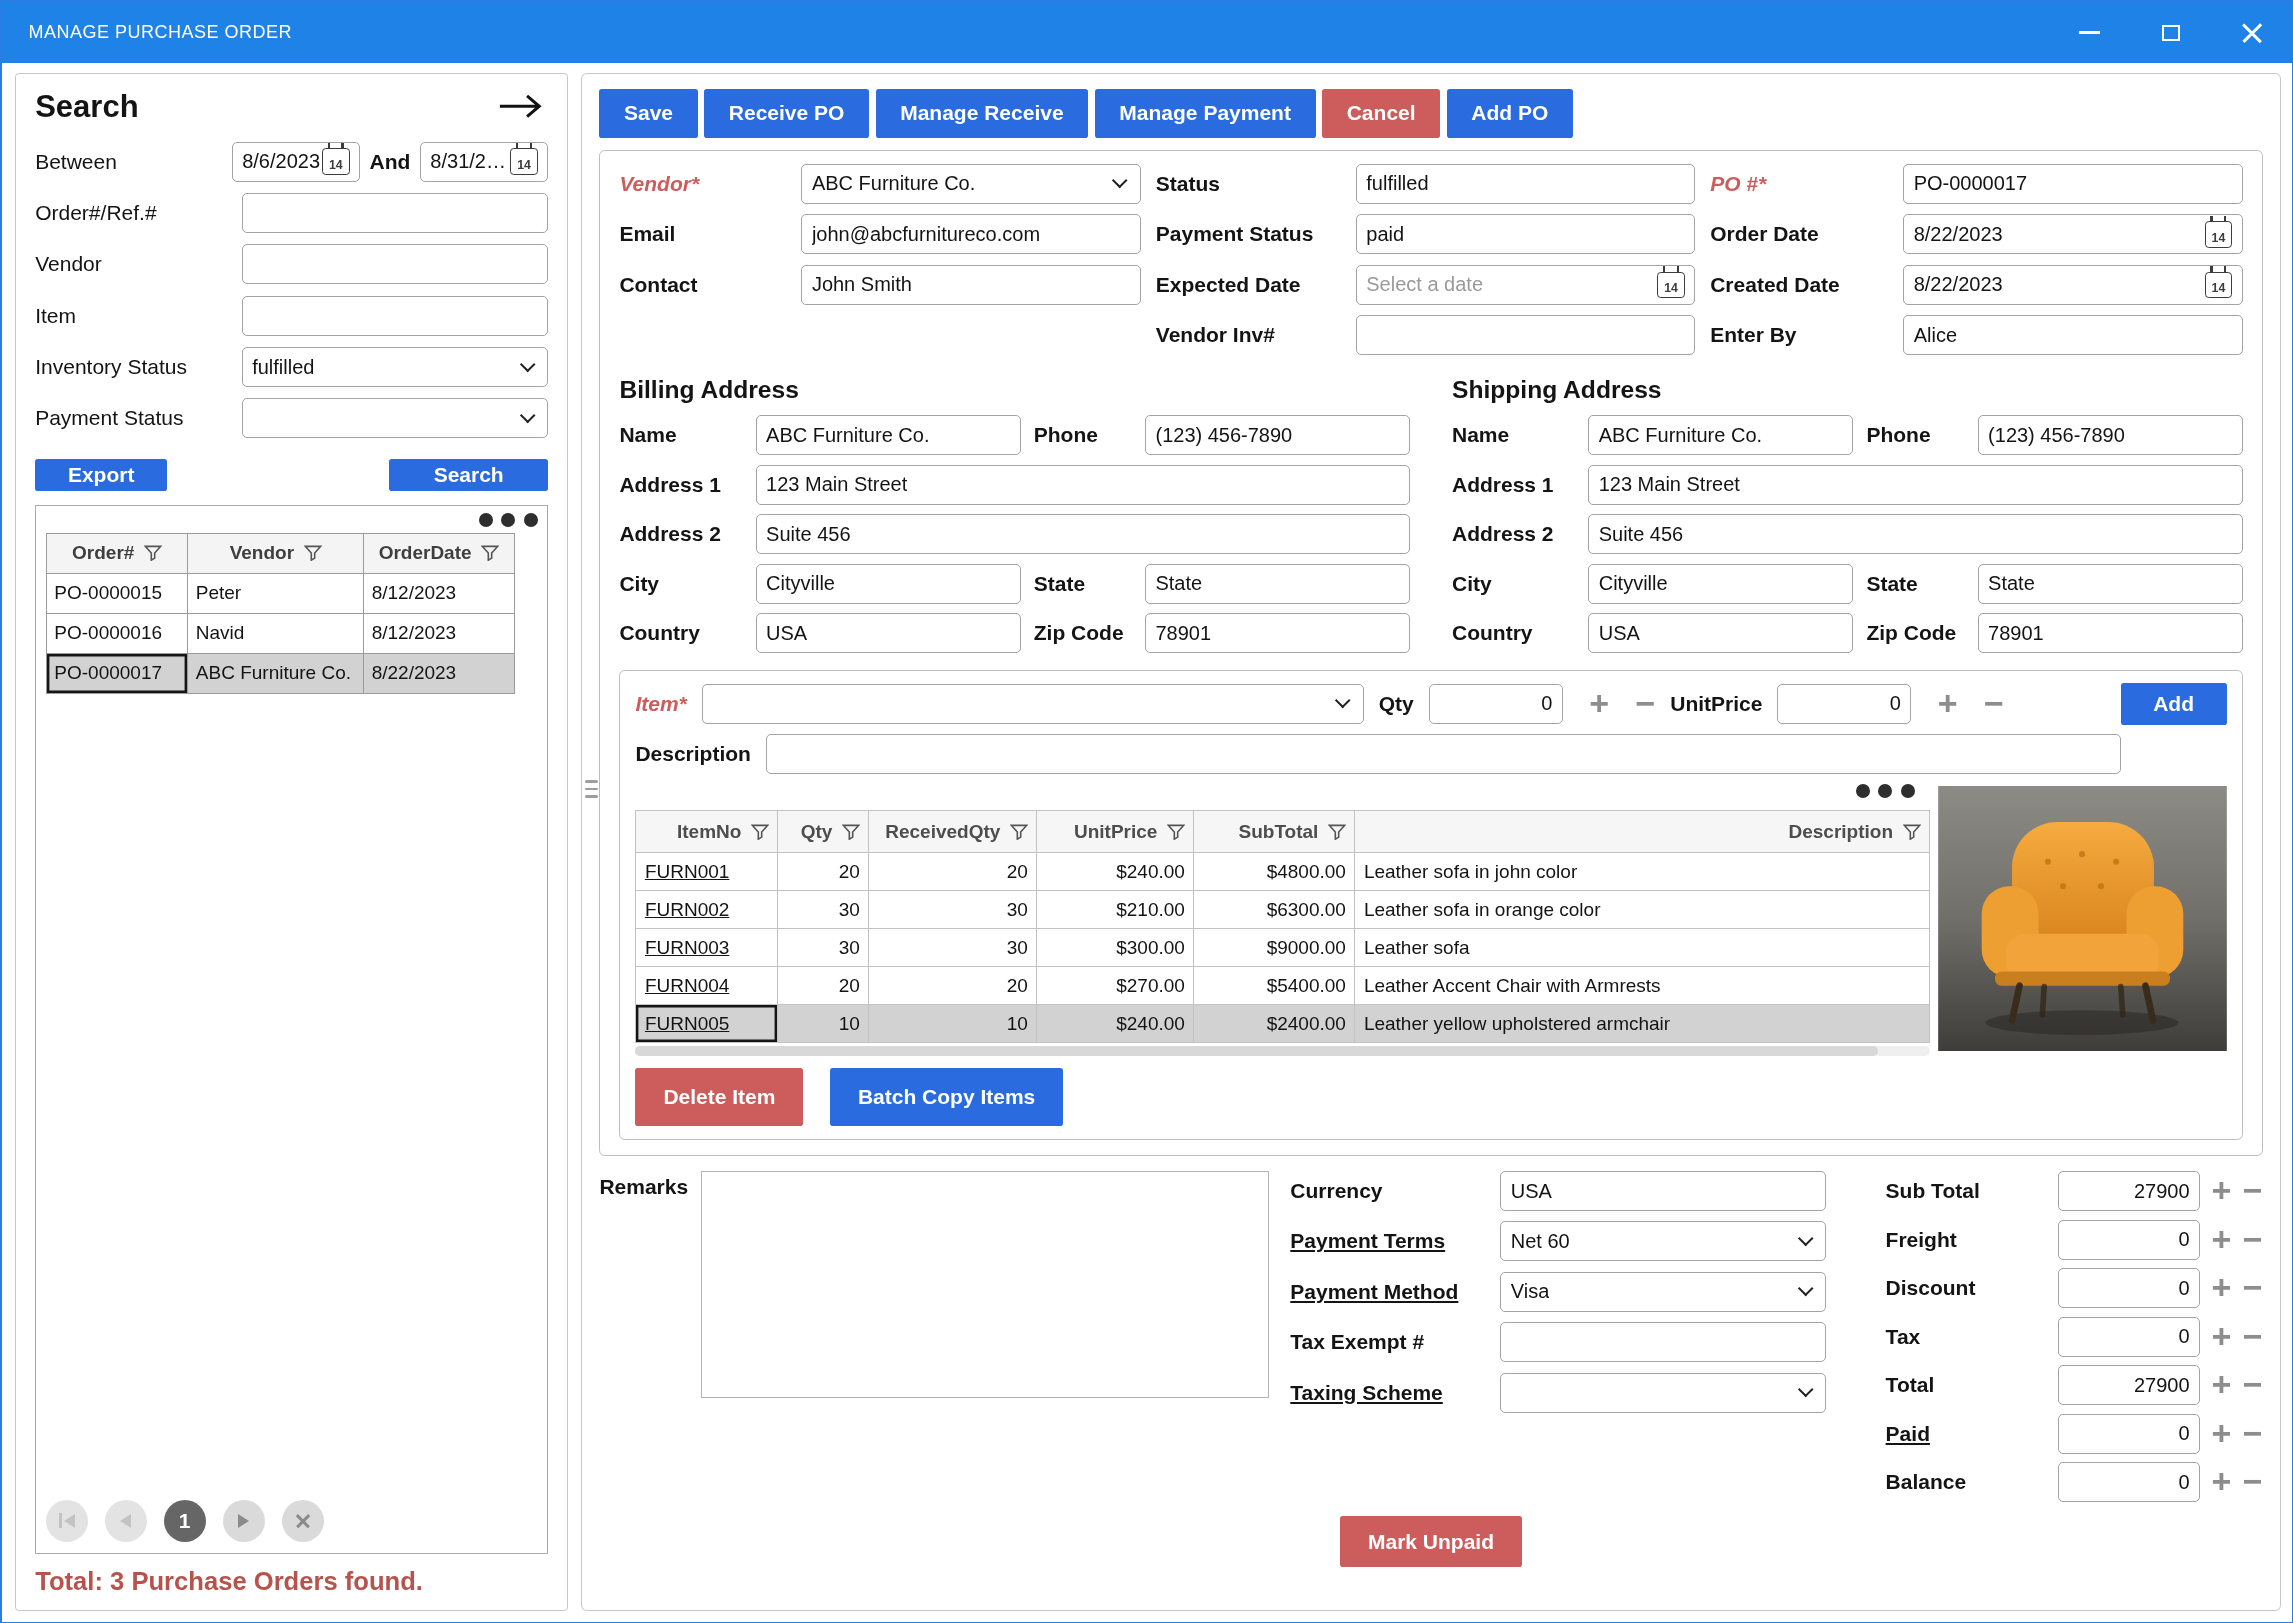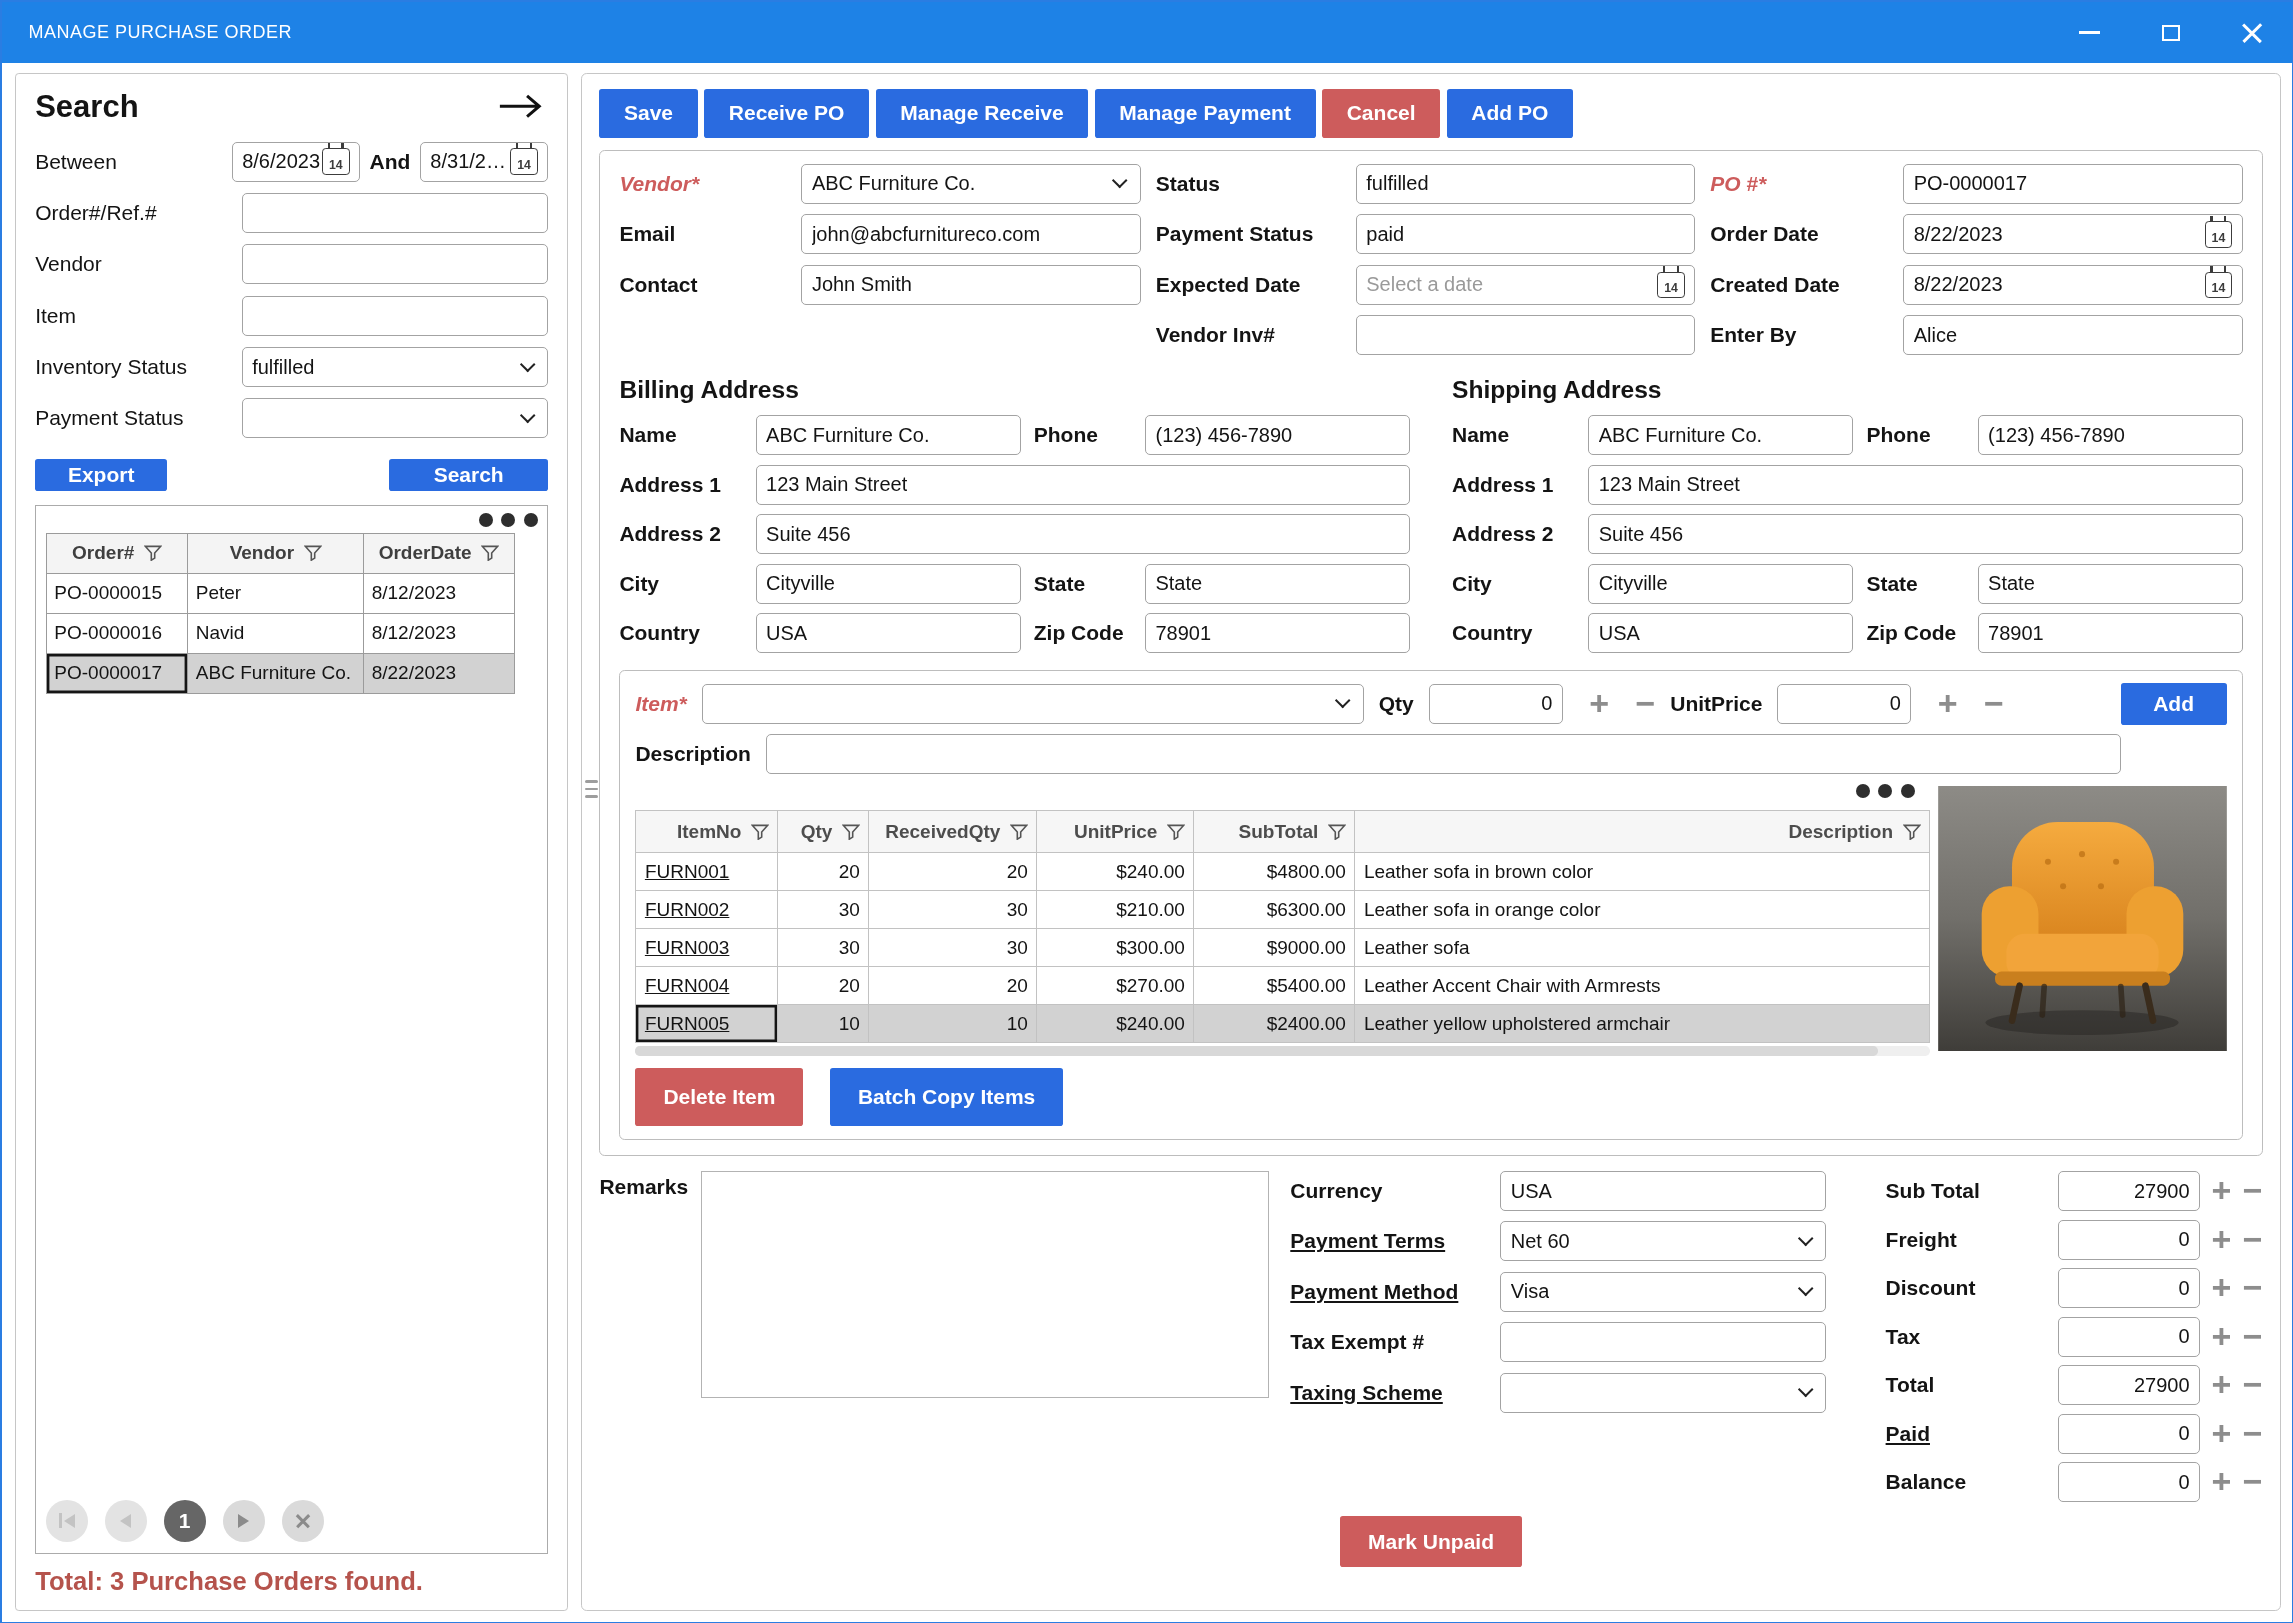--- a/index.html
+++ b/index.html
@@ -559,21 +559,21 @@
                       </th>
                   </tr>
                 </thead>
                 <tbody>
                   <tr>
                     <td><span class="link">FURN001</span></td>
                     <td class="num">20</td>
                     <td class="num">20</td>
                     <td class="num">$240.00</td>
                     <td class="num">$4800.00</td>
-                    <td>Leather sofa in brown color</td>
+                    <td>Leather sofa in john color</td>
                   </tr>
                   <tr>
                     <td><span class="link">FURN002</span></td>
                     <td class="num">30</td>
                     <td class="num">30</td>
                     <td class="num">$210.00</td>
                     <td class="num">$6300.00</td>
                     <td>Leather sofa in orange color</td>
                   </tr>
                   <tr>

